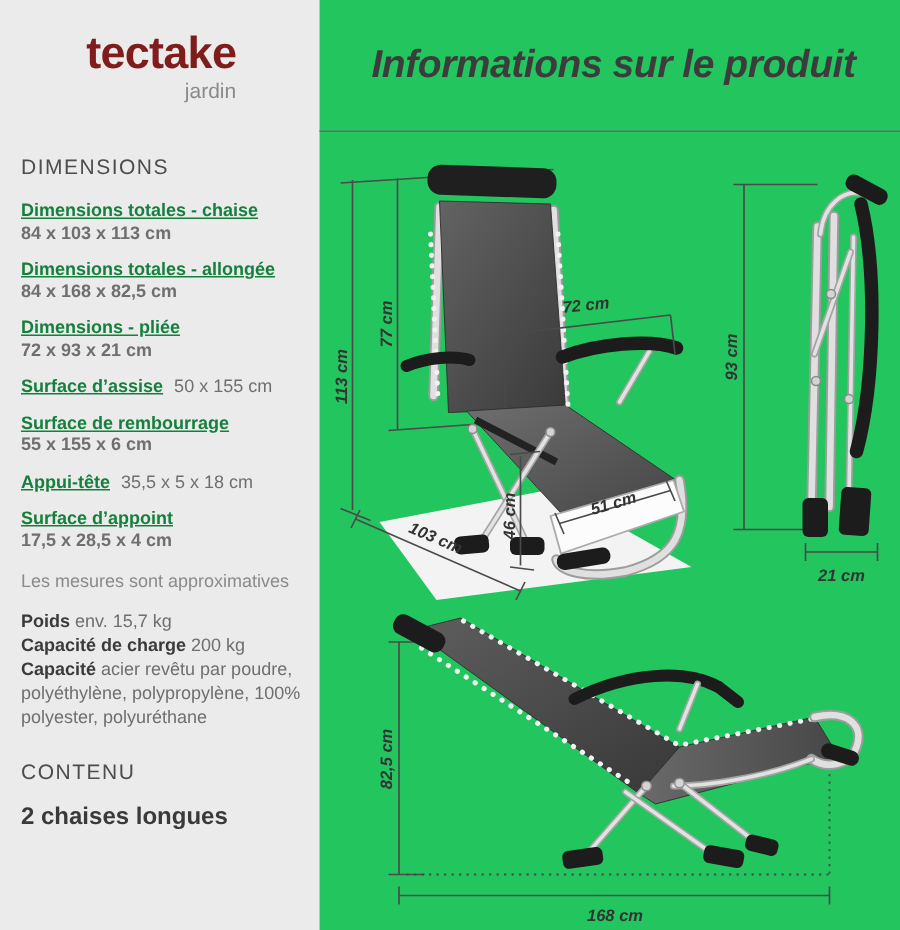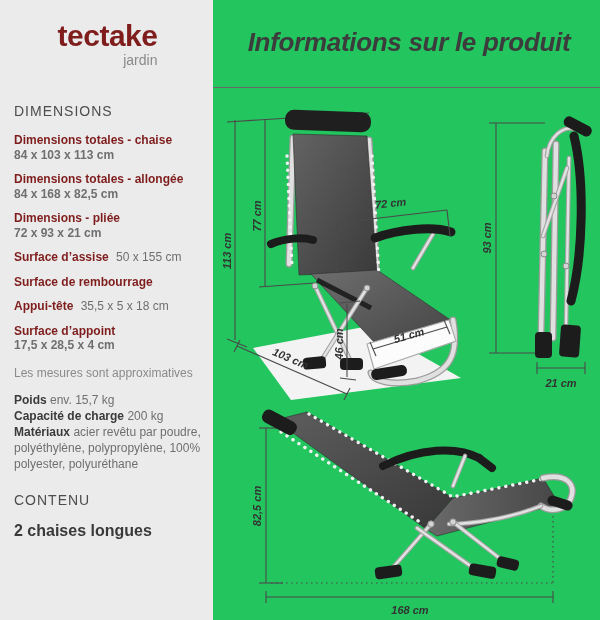--- a/index.html
+++ b/index.html
@@ -22,21 +22,21 @@
   .logo-inner { display:inline-block; text-align:right; }
   .logo-main { font-size:30px; font-weight:bold; color:#7f1d1d; letter-spacing:-0.5px; line-height:30px; }
   .logo-sub  { font-size:14px; color:#8a8a8a; line-height:14px; margin-top:2px; }
 
   .side-heading {
     font-size:14px; font-weight:normal; color:#4d4d4d;
     letter-spacing:1px; line-height:20px; margin-top:13px;
   }
   .dim-items { margin-top:12px; }
   .dim-item { margin-bottom:10px; font-size:12px; line-height:14.5px; }
-  .dim-item b { color:#7f1d1d; font-weight:bold; }
+  .dim-item b { color:#15803d; font-weight:bold;text-decoration:underline; }
   .dim-item span { color:#6f6f6f; }
   .dim-item:not(.inline) span { display:block;font-weight:bold; }
   .dim-item.inline b { margin-right:4px; }
   .dim-note { font-size:12px; color:#8a8a8a; margin-top:13px; }
 
   .spec-items { margin-top:12px; font-size:12px; line-height:16px; }
   .spec-line b { color:#3a3a3a; }
   .spec-line span { color:#6f6f6f; }
   .spec-heading { margin-top:20px; }
   .contents-heading { margin-top:18px; }
@@ -96,20 +96,21 @@
       <div class="dim-item">
         <b>Dimensions - pliée</b>
         <span>72 x 93 x 21 cm</span>
       </div>
       <div class="dim-item inline">
         <b>Surface d’assise</b>
         <span>50 x 155 cm</span>
       </div>
       <div class="dim-item">
         <b>Surface de rembourrage</b>
+        <span>55 x 155 x 6 cm</span>
       </div>
       <div class="dim-item inline">
         <b>Appui-tête</b>
         <span>35,5 x 5 x 18 cm</span>
       </div>
       <div class="dim-item">
         <b>Surface d’appoint</b>
         <span>17,5 x 28,5 x 4 cm</span>
       </div>
     </div>
@@ -120,21 +121,21 @@
     <div class="spec-items">
       <div class="spec-line">
         <b>Poids</b>
         <span>env. 15,7 kg</span>
       </div>
       <div class="spec-line">
         <b>Capacité de charge</b>
         <span>200 kg</span>
       </div>
       <div class="spec-line">
-        <b>Matériaux</b>
+        <b>Capacité</b>
         <span>acier revêtu par poudre, polyéthylène, polypropylène, 100% polyester, polyuréthane</span>
       </div>
     </div>
 
     <h2 class="side-heading contents-heading">CONTENU</h2>
     <div class="contents-value">2 chaises longues</div>
   </aside>
 
   <main class="main">
     <h1 class="page-title">Informations sur le produit</h1>

